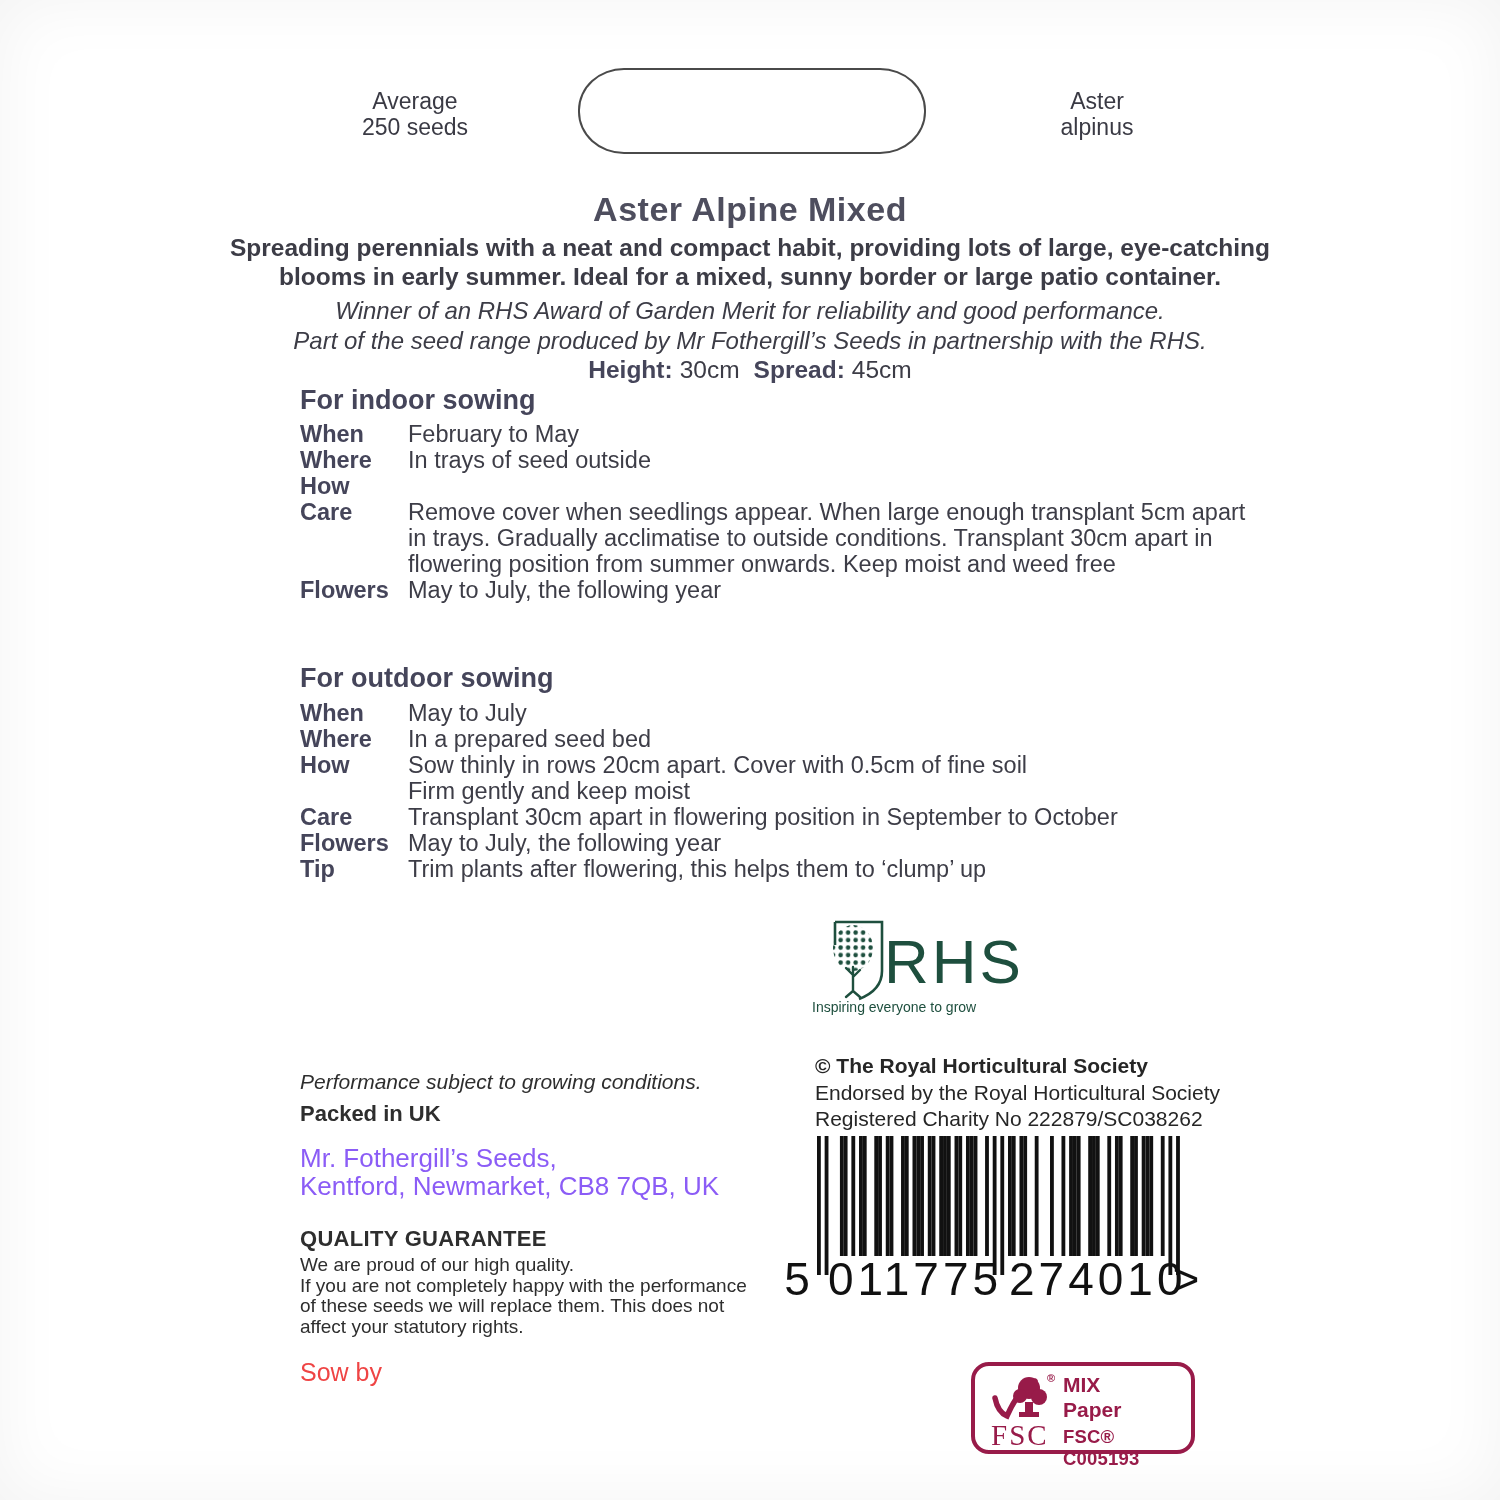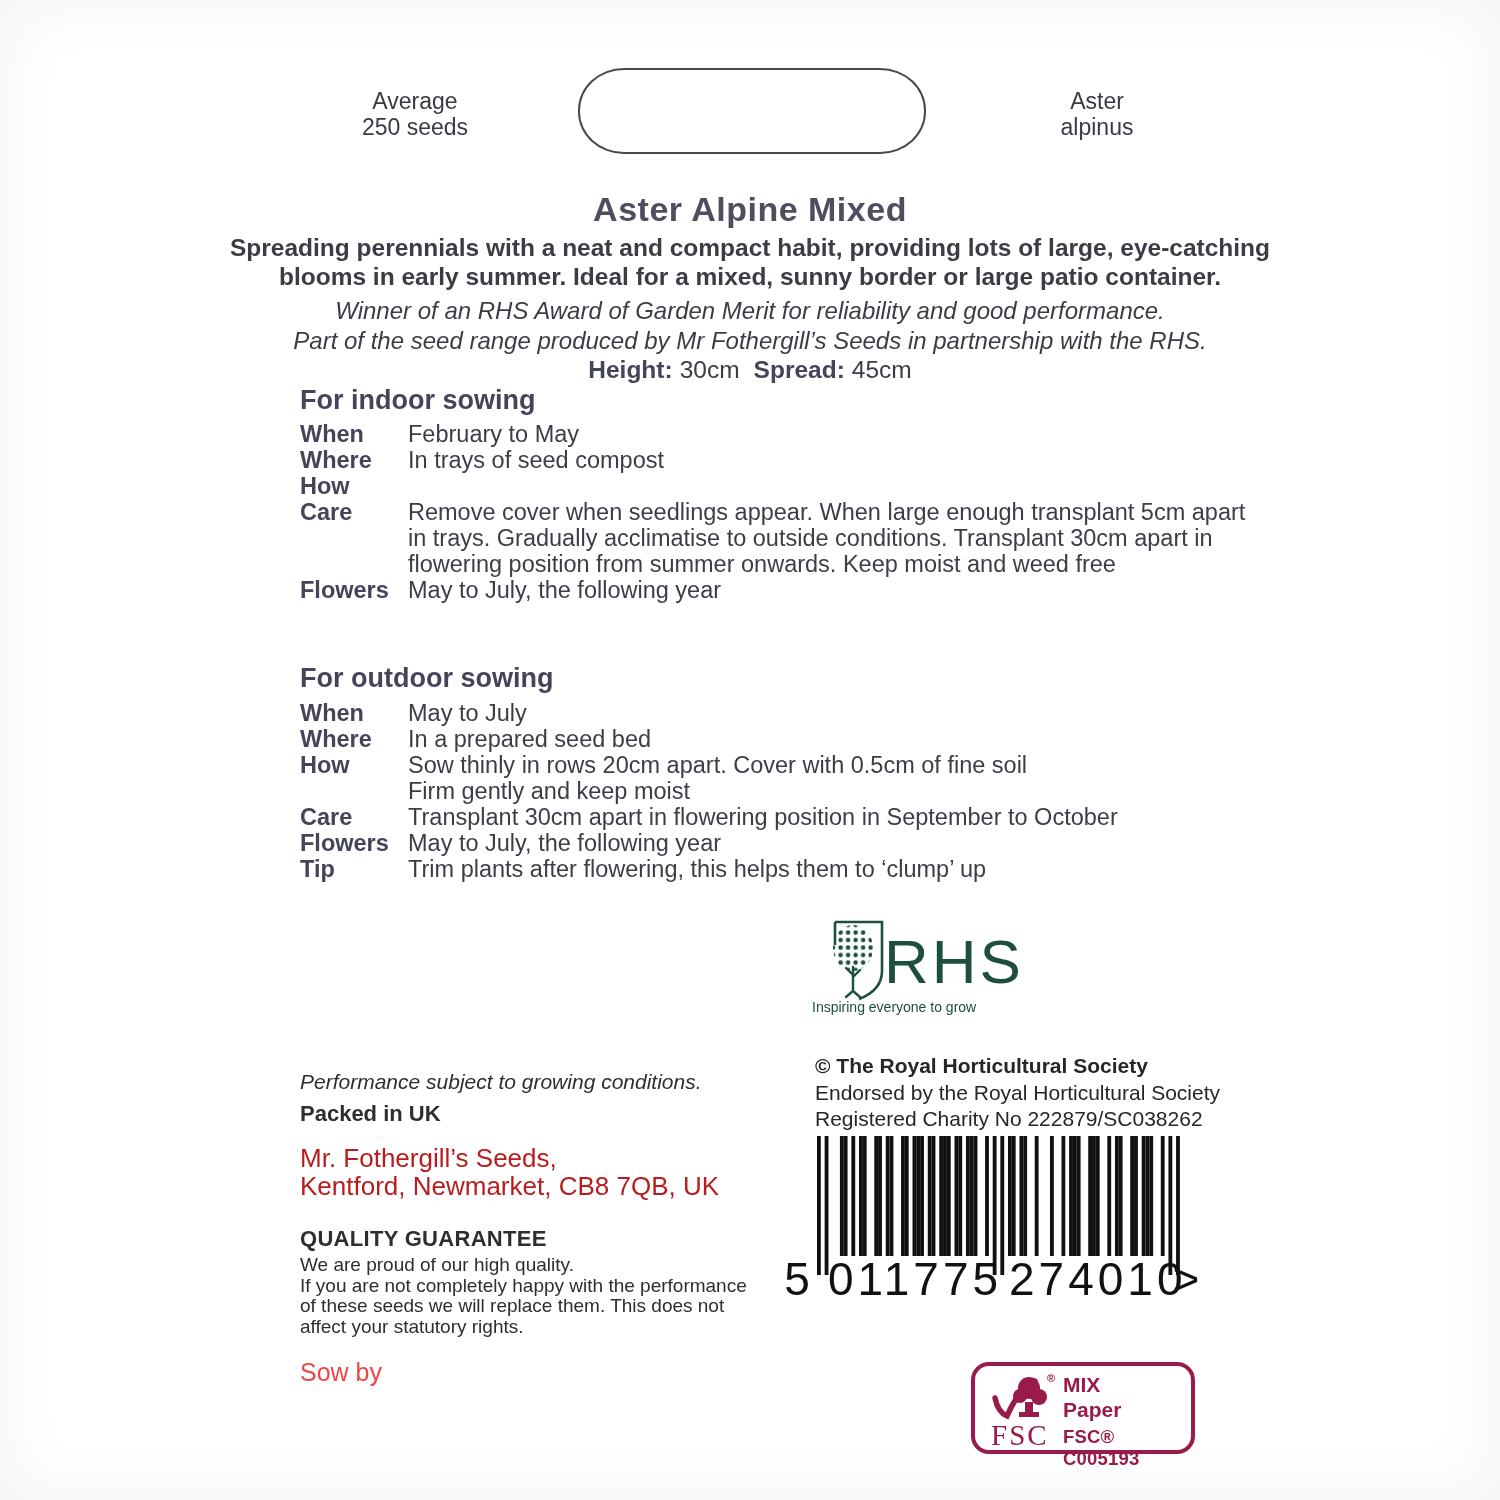--- a/index.html
+++ b/index.html
@@ -40,21 +40,21 @@
   .sow-value { flex:1; }
   .rhs-name { left:884px; top:926px; font-size:62px; font-weight:400; letter-spacing:3px; color:#1e4f3e; }
   .rhs-tagline { left:812px; top:999px; font-size:14px; color:#1e4f3e; }
   .rhs-copy { left:815px; top:1053px; font-size:21px; line-height:26.5px; color:#262626; }
   .rhs-copy .bold { font-weight:bold; }
 
   
   .left-info { left:300px; top:1070px; width:470px; color:#2e2e2e; }
   .performance { font-style:italic; font-size:21px; }
   .packed { font-weight:bold; font-size:22px; margin-top:7px; }
-  .address { font-size:26px; line-height:28px; margin-top:17px; color:#b91c1c; font-weight:400; }
+  .address { font-size:26px; line-height:28px; margin-top:17px; color:#8b5cf6; font-weight:400; }
   .quality-heading { font-weight:bold; font-size:22px; margin-top:26px; letter-spacing:0.3px; }
   .quality-text { font-size:19px; line-height:20.5px; margin-top:3px; }
 
   
   .barcode-wrap { left:780px; top:1136px; width:420px; height:165px; }
   .barcode-wrap svg { position:absolute; left:37px; top:0; }
   .bc-digit { position:absolute; top:116px; font-size:46px; color:#111; text-align:center; }
   .bc-first { left:0; width:34px; }
   .bc-left  { left:48px; width:164px; letter-spacing:4px; }
   .bc-right { left:229px; width:164px; letter-spacing:4px; }
@@ -99,21 +99,21 @@
 
 <div class="abs section-heading" style="left:300px; top:385px;">For indoor sowing</div>
 
 <div class="abs sow-table" style="top:421px;">
   <div class="sow-row">
     <div class="sow-label">When</div>
     <div class="sow-value multiline">February to May</div>
   </div>
   <div class="sow-row">
     <div class="sow-label">Where</div>
-    <div class="sow-value multiline">In trays of seed compost</div>
+    <div class="sow-value multiline">In trays of seed outside</div>
   </div>
   <div class="sow-row">
     <div class="sow-label">How</div>
   </div>
   <div class="sow-row">
     <div class="sow-label">Care</div>
     <div class="sow-value multiline">Remove cover when seedlings appear. When large enough transplant 5cm apart
 in trays. Gradually acclimatise to outside conditions. Transplant 30cm apart in
 flowering position from summer onwards. Keep moist and weed free</div>
   </div>

